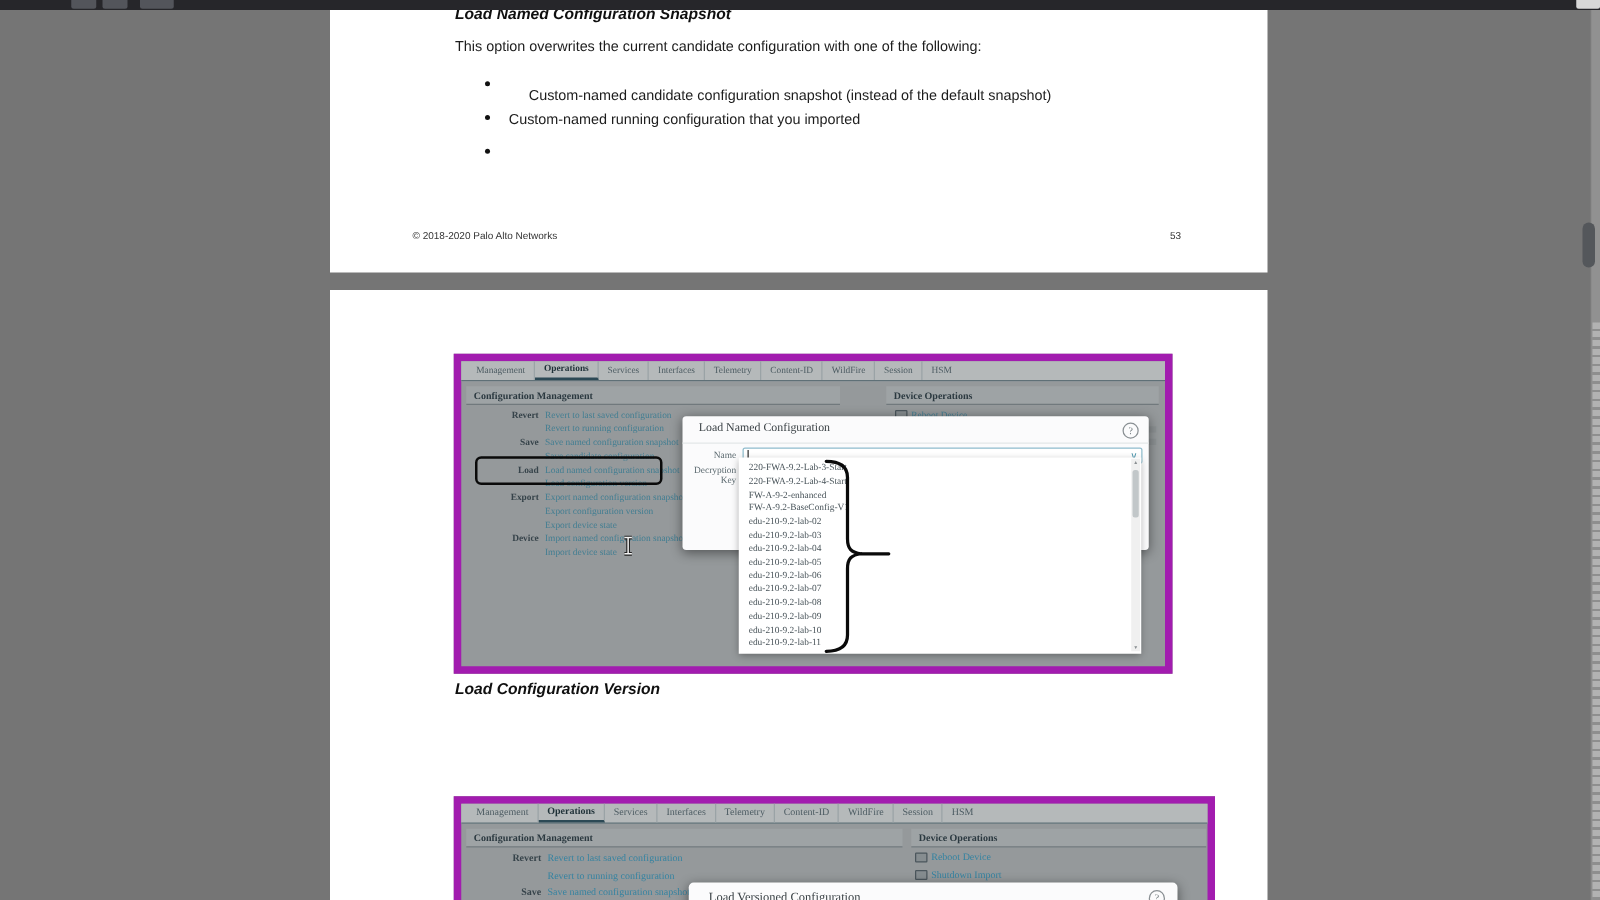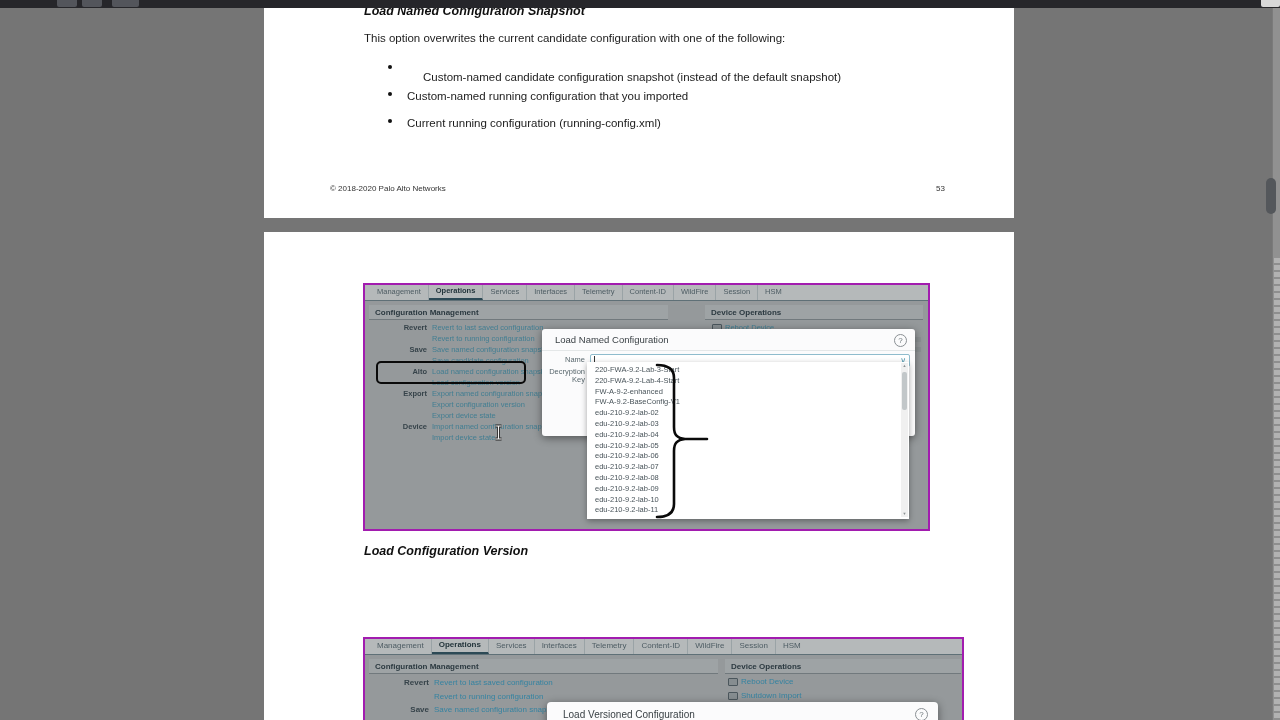--- a/index.html
+++ b/index.html
@@ -18,21 +18,21 @@
   
   .page{position:absolute;left:264px;width:750px;background:#ffffff;overflow:hidden;}
   .page1{top:8px;height:210px;}
   .page2{top:232px;height:488px;}
   .doc-h{position:absolute;font-size:12.5px;font-weight:bold;font-style:italic;color:#101010;white-space:nowrap;}
   .doc-p{position:absolute;font-size:11.5px;color:#1c1c1c;line-height:19px;text-align:center;}
   .bullet-dot{position:absolute;width:4px;height:4px;border-radius:50%;background:#111;}
   .doc-foot{position:absolute;font-size:8px;color:#333;}
 
   
-  .shot{position:absolute;border:2px solid #a21caf;background:#95999b;}
+  .shot{position:absolute;border:6px solid #a21caf;background:#95999b;font-family:Liberation Serif, serif;}
   .pan-tabbar{position:absolute;left:0;top:0;right:0;height:15px;background:#b5b9ba;
               border-bottom:1px solid #5f7077;display:flex;align-items:stretch;padding-left:5px;}
   .pan-tab{font-size:7.5px;color:#4d5c63;padding:0 7px;line-height:14px;border-right:1px solid #9aa3a6;white-space:nowrap;}
   .pan-tab:last-child{border-right:none;}
   .pan-tab.active{font-weight:bold;color:#1f3138;border-bottom:2px solid #2c4955;line-height:12px;}
   .shot2 .pan-tab{font-size:8px;}
   .panel-hdr{position:absolute;height:14px;font-size:8px;font-weight:bold;color:#2b3940;
              border-bottom:1px solid #71797d;background:#9ea3a5;display:flex;align-items:center;padding-left:6px;}
   .cfg-row{position:absolute;display:flex;font-size:7.5px;line-height:9px;white-space:nowrap;}
   .shot2 .cfg-row{font-size:8px;line-height:10px;}
@@ -89,21 +89,20 @@
 
   <div class="page page1">
     <div class="doc-h" style="left:100px;top:-4px;">Load Named Configuration Snapshot</div>
     <div class="doc-p" style="left:100px;top:21px;white-space:nowrap;">This option overwrites the current candidate configuration with one of the following:</div>
 
     <div class="bullet-dot" style="left:124px;top:57px;"></div>
     <div class="doc-p" style="left:143px;top:60px;white-space:nowrap;margin-left:16px;">Custom-named candidate configuration snapshot (instead of the default snapshot)</div>
     <div class="bullet-dot" style="left:124px;top:84px;"></div>
     <div class="doc-p" style="left:143px;top:79px;white-space:nowrap;">Custom-named running configuration that you imported</div>
     <div class="bullet-dot" style="left:124px;top:111px;"></div>
-    <div class="doc-p" style="left:143px;top:106px;white-space:nowrap;">Current running configuration (running-config.xml)</div>
 
     <div class="doc-foot" style="left:66px;top:176px;">© 2018-2020 Palo Alto Networks</div>
     <div class="doc-foot" style="left:672px;top:176px;">53</div>
   </div>
 
   <div class="page page2">
 
     <div class="shot shot1" style="left:99px;top:51px;width:563px;height:244px;">
       <div class="pan-tabbar">
         <span class="pan-tab">Management</span>
@@ -137,21 +136,21 @@
       </div>
       <div class="cfg-row" style="left:4px;top:60px;">
         <span class="cfg-label">Save</span>
         <span class="cfg-link">Save named configuration snapshot</span>
       </div>
       <div class="cfg-row" style="left:4px;top:71px;">
         <span class="cfg-label"></span>
         <span class="cfg-link">Save candidate configuration</span>
       </div>
       <div class="cfg-row" style="left:4px;top:82px;">
-        <span class="cfg-label">Alto</span>
+        <span class="cfg-label">Load</span>
         <span class="cfg-link">Load named configuration snapshot</span>
       </div>
       <div class="cfg-row" style="left:4px;top:93px;">
         <span class="cfg-label"></span>
         <span class="cfg-link">Load configuration version</span>
       </div>
       <div class="cfg-row" style="left:4px;top:104px;">
         <span class="cfg-label">Export</span>
         <span class="cfg-link">Export named configuration snapshot</span>
       </div>

